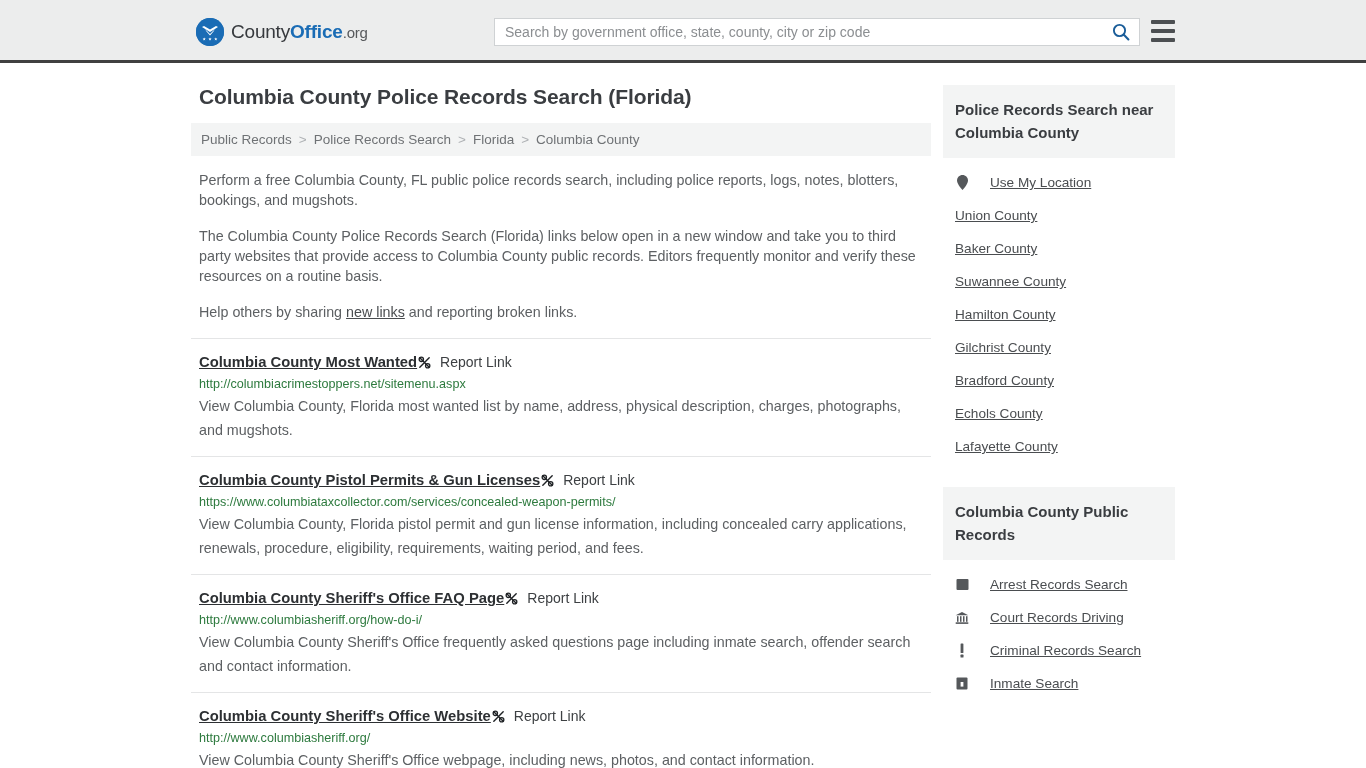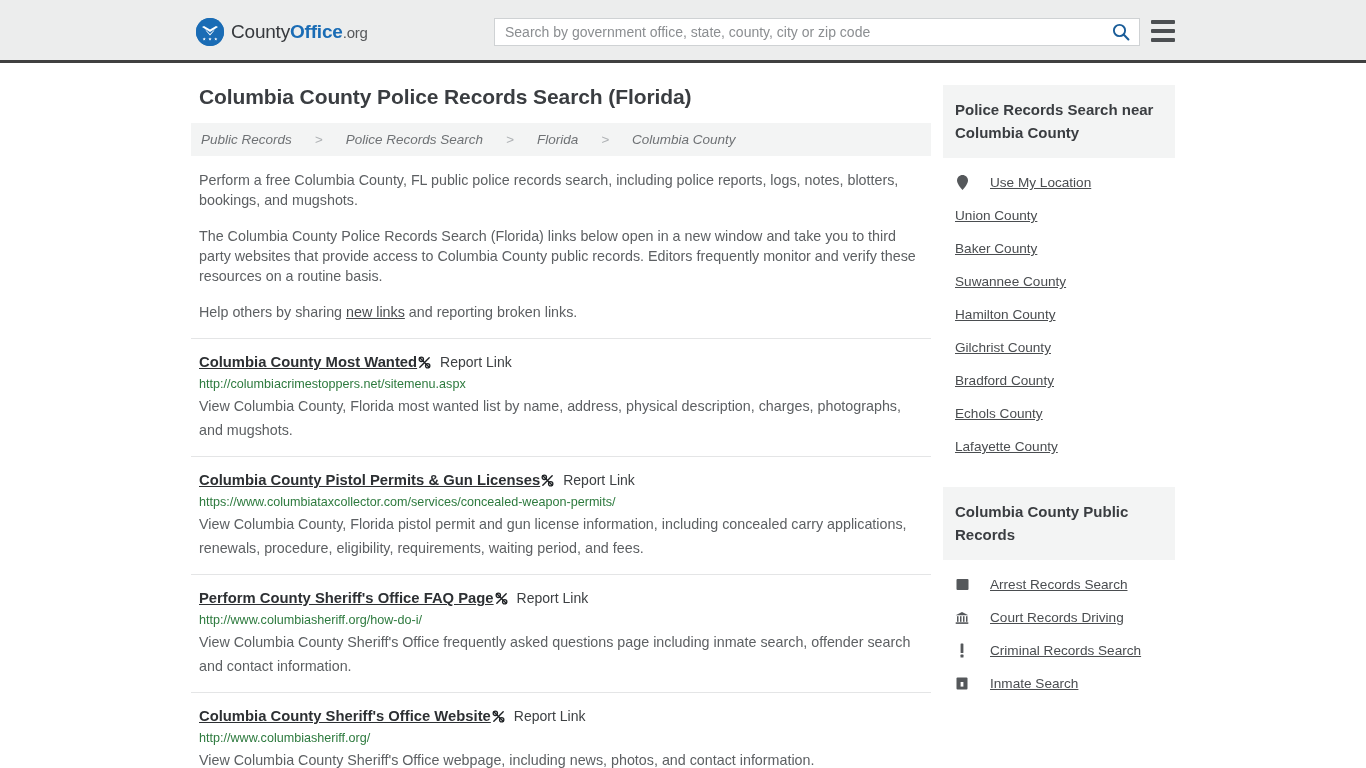--- a/index.html
+++ b/index.html
@@ -83,23 +83,22 @@
     font-size: 21px; font-weight: bold; color: #3a3d41;
     margin: 0 0 14px 8px; letter-spacing: -0.1px;
   }
 
   .breadcrumb {
     background: #f3f4f4;
     padding: 9px 10px;
     font-size: 13.5px;
     color: #7b7e81;
     display: flex; align-items: center; flex-wrap: wrap;
-    gap: 16px;
+    gap: 0;
     margin-bottom: 14px;
-    font-style: italic;
   }
   .breadcrumb a {
     color: #6f7275; text-decoration: none;
   }
   .breadcrumb .sep { color: #aeb1b4; margin: 0 7px; }
 
   .intro p {
     font-size: 14.3px; line-height: 20px; color: #5d6063;
     margin: 0 0 16px 0; padding: 0 8px;
   }
@@ -250,21 +249,21 @@
             </span>
             <span>Report Link</span>
           </div>
         </div>
         <div class="result-url">https://www.columbiataxcollector.com/services/concealed-weapon-permits/</div>
         <div class="result-desc">View Columbia County, Florida pistol permit and gun license information, including concealed carry applications, renewals, procedure, eligibility, requirements, waiting period, and fees.</div>
       </div>
 
       <div class="result">
         <div class="result-head">
-          <a class="result-title" href="#">Perform County Sheriff's Office FAQ Page</a>
+          <a class="result-title" href="#">Columbia County Sheriff's Office FAQ Page</a>
           <div class="report-link">
             <span>
               <svg width="15" height="15" viewBox="0 0 16 16">
                 <path d="M3 3 L13 13 M13 3 L3 13" stroke="#1f2225" stroke-width="1.5" fill="none" stroke-linecap="round"></path>
                 <circle cx="4.6" cy="4.6" r="2.3" fill="none" stroke="#1f2225" stroke-width="1.4"></circle>
                 <circle cx="11.4" cy="11.4" r="2.3" fill="none" stroke="#1f2225" stroke-width="1.4"></circle>
               </svg>
             </span>
             <span>Report Link</span>
           </div>

